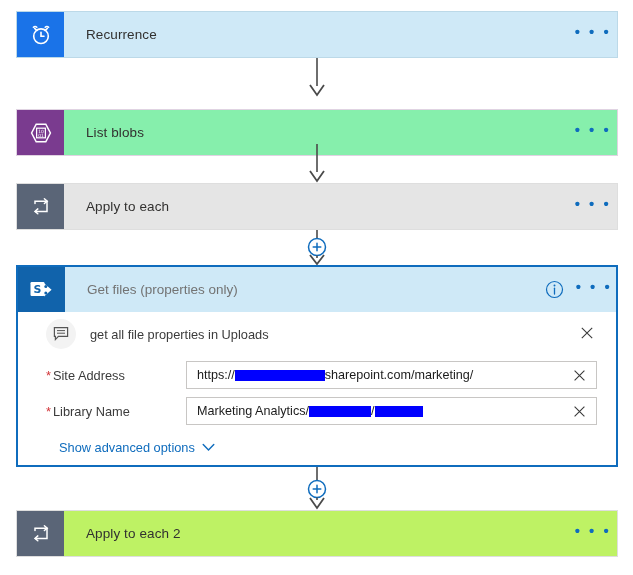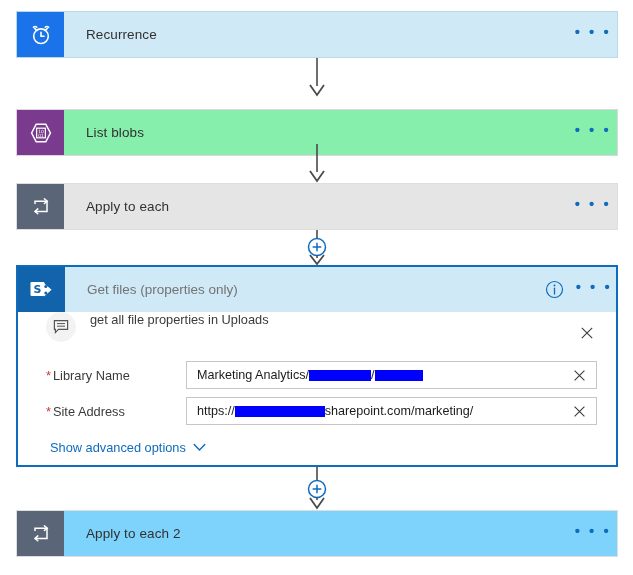--- a/index.html
+++ b/index.html
@@ -68,21 +68,21 @@
   
   .card-recurrence { top: 11px; background: #cfe9f7; border-color: #bcd9e8; }
   .card-recurrence .iconbox { background: #1a73e8; }
 
   .card-listblobs { top: 97px; background: #86efac; border-color: #e0d3e2; margin-top: 12px; }
   .card-listblobs .iconbox { background: #7a3b8f; }
 
   .card-applyeach { top: 183px; background: #e5e5e5; border-color: #dedede; }
   .card-applyeach .iconbox { background: #5a6577; }
 
-  .card-applyeach2 { top: 510px; background: #7dd3fc; border-color: #dedede; }
+  .card-applyeach2 { top: 510px; background: #bef264; border-color: #dedede; }
   .card-applyeach2 .iconbox { background: #5a6577; }
 
   
   .card-sp {
     position: absolute;
     left: 16px;
     top: 265px;
     width: 602px;
     height: 202px;
     box-sizing: border-box;
@@ -130,21 +130,21 @@
     box-sizing: border-box;
   }
 
   .sp-body {
     position: relative;
     padding: 0 14px;
   }
 
   .comment-row {
     display: flex;
-    align-items: flex-start;
+    align-items: center;
     height: 44px;
     border-bottom: 0;
     position: relative;
     padding-left: 14px;
   }
   .comment-icon {
     width: 30px;
     height: 30px;
     min-width: 30px;
     border-radius: 50%;
@@ -217,21 +217,21 @@
   }
   .redact {
     display: inline-block;
     background: #0000ff;
     height: 11px;
     vertical-align: middle;
     margin: 0 0px;
   }
 
   .adv-link {
-    margin-left: 18px;
+    margin-left: 27px;
     margin-top: 12px;
     display: inline-flex;
     align-items: center;
     color: #0f6cbd;
     font-size: 12.8px;
     cursor: pointer;
   }
   .adv-link .chev { margin-left: 7px; display:flex; align-items:center;}
 
   
@@ -345,20 +345,39 @@
             <path d="M2.4 2.6 H15.6 V11.4 H6.4 L3.4 14.6 V11.4 H2.4 Z"></path>
             <path d="M5 5.6 H13" stroke-width="1"></path>
             <path d="M5 8.2 H13" stroke-width="1"></path>
           </svg>
         </div>
         <div class="comment-text">get all file properties in Uploads</div>
         <div class="comment-close">
           <svg width="14" height="14" viewBox="0 0 14 14" stroke="#3b3b3b" stroke-width="1.1">
             <path d="M1.8 1.8 L12.2 12.2 M12.2 1.8 L1.8 12.2"></path>
           </svg>
+        </div>
+      </div>
+
+      
+      <div class="field-row">
+        <div class="field-label">
+          <span class="req">*</span><span>Site Address</span>
+        </div>
+        <div class="field-box">
+          <div class="field-value">
+            <span>https://</span>
+              <span class="redact" id="redact-1" style="width: 90px;"></span>
+              <span>sharepoint.com/marketing/</span>
+          </div>
+          <div class="field-clear">
+            <svg width="13" height="13" viewBox="0 0 13 13" stroke="#3b3b3b" stroke-width="1.1">
+              <path d="M1.6 1.6 L11.4 11.4 M11.4 1.6 L1.6 11.4"></path>
+            </svg>
+          </div>
         </div>
       </div>
 
       
       <div class="field-row">
         <div class="field-label">
           <span class="req">*</span><span>Library Name</span>
         </div>
         <div class="field-box">
           <div class="field-value">
@@ -368,39 +387,20 @@
               <span class="redact" id="redact-3" style="width: 48px;"></span>
           </div>
           <div class="field-clear">
             <svg width="13" height="13" viewBox="0 0 13 13" stroke="#3b3b3b" stroke-width="1.1">
               <path d="M1.6 1.6 L11.4 11.4 M11.4 1.6 L1.6 11.4"></path>
             </svg>
           </div>
         </div>
       </div>
 
-      
-      <div class="field-row">
-        <div class="field-label">
-          <span class="req">*</span><span>Site Address</span>
-        </div>
-        <div class="field-box">
-          <div class="field-value">
-            <span>https://</span>
-              <span class="redact" id="redact-1" style="width: 90px;"></span>
-              <span>sharepoint.com/marketing/</span>
-          </div>
-          <div class="field-clear">
-            <svg width="13" height="13" viewBox="0 0 13 13" stroke="#3b3b3b" stroke-width="1.1">
-              <path d="M1.6 1.6 L11.4 11.4 M11.4 1.6 L1.6 11.4"></path>
-            </svg>
-          </div>
-        </div>
-      </div>
-
       <div class="adv-link">
         <span>Show advanced options</span>
         <span class="chev">
           <svg width="13" height="9" viewBox="0 0 13 9" fill="none" stroke="#0f6cbd" stroke-width="1.4" stroke-linecap="round">
             <path d="M1.2 1.4 L6.5 7 L11.8 1.4"></path>
           </svg>
         </span>
       </div>
 
     </div>

